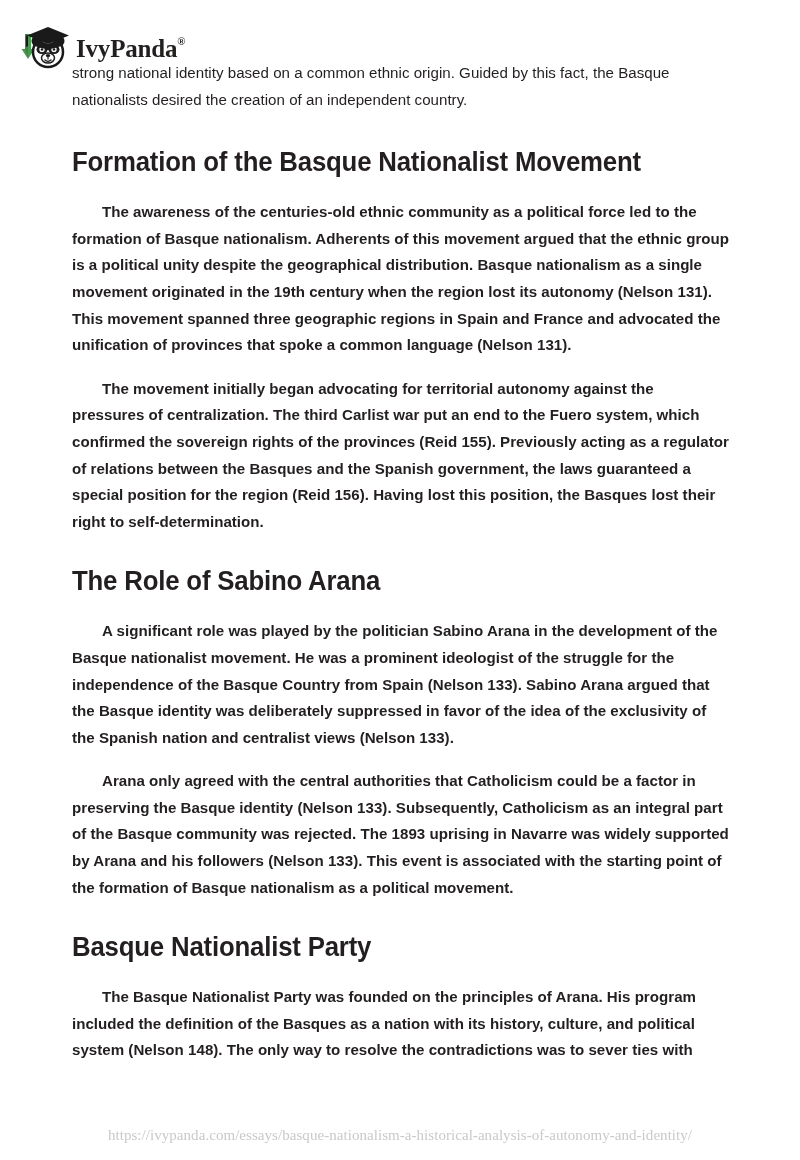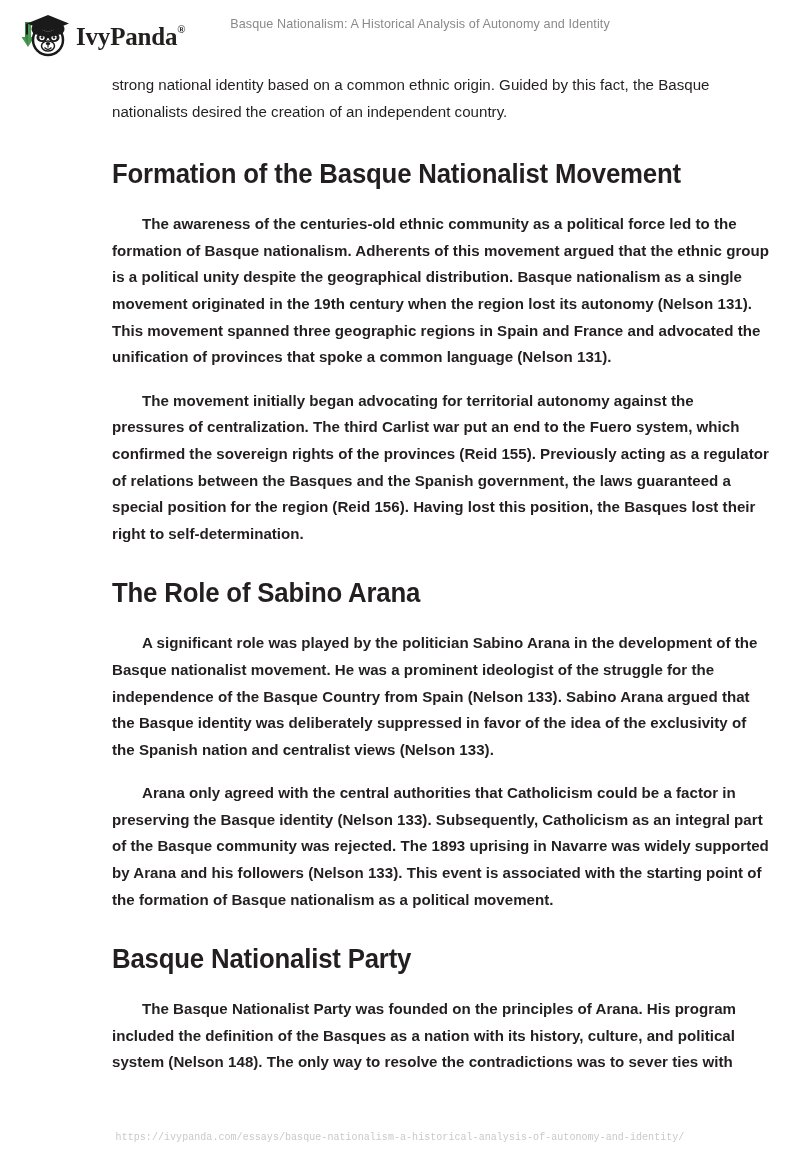--- a/index.html
+++ b/index.html
@@ -22,21 +22,21 @@
     width: 800px;
     height: 1160px;
     position: relative;
     background: #ffffff;
     box-sizing: border-box;
   }
 
   
   .page-header {
     position: absolute;
-    top: 4px;
+    top: 16px;
     left: 0;
     width: 800px;
     height: 62px;
     display: flex;
     align-items: flex-start;
   }
 
   .brand {
     position: absolute;
     left: 18px;
@@ -82,23 +82,22 @@
     color: #8a8a8a;
     letter-spacing: 0.1px;
     white-space: nowrap;
     padding-left: 40px;
   }
 
   
   .content {
     position: absolute;
     left: 72px;
-    top: 72px;
+    top: 60px;
     width: 658px;
-    margin-left: 40px;
   }
 
   p.body-text {
     margin: 0 0 0 0;
     font-size: 15.1px;
     line-height: 26.6px;
     color: #231f20;
     text-align: left;
     letter-spacing: 0.02px;
   }
@@ -126,22 +125,22 @@
 
   
   .page-footer {
     position: absolute;
     left: 0;
     bottom: 16px;
     width: 800px;
     text-align: center;
   }
   .footer-url {
-    font-family: Liberation Mono, monospace;
-    font-size: 10px;
+    font-family: Liberation Serif, serif;
+    font-size: 15px;
     color: #c9c9c9;
     letter-spacing: 0.05px;
     text-decoration: none;
     white-space: nowrap;
   }
 </style>
 </head>
 <body>
 
 <div class="page">
@@ -173,21 +172,20 @@
         <path d="M60 68 L60 73" stroke="#1a1a1a" stroke-width="2.4"></path>
         <path d="M53 73 q7 7 14 0" stroke="#1a1a1a" stroke-width="2.4" fill="none"></path>
 
         <path d="M60 8 L102 25 L60 42 L18 25 Z" fill="#1a1a1a"></path>
         <path d="M36 32 L36 46 q24 13 48 0 L84 32 L60 42 Z" fill="#1a1a1a"></path>
         <rect x="16" y="25" width="4" height="22" fill="#1a1a1a"></rect>
       </svg>
       <span class="brand-wordmark"><span>IvyPanda</span><span class="reg">®</span></span>
     </div>
 
-    <div class="header-title">Basque Nationalism: A Historical Analysis of Autonomy and Identity</div>
   </div>
 
   <div class="content">
 
     <p class="body-text gap-top-0">strong national identity based on a common ethnic origin. Guided by this fact, the Basque nationalists desired the creation of an independent country.</p>
 
     <h2 class="section-heading h-gap-1">Formation of the Basque Nationalist Movement</h2>
 
     <p class="body-text indent">The awareness of the centuries-old ethnic community as a political force led to the formation of Basque nationalism. Adherents of this movement argued that the ethnic group is a political unity despite the geographical distribution. Basque nationalism as a single movement originated in the 19th century when the region lost its autonomy (Nelson 131). This movement spanned three geographic regions in Spain and France and advocated the unification of provinces that spoke a common language (Nelson 131).</p>
 

